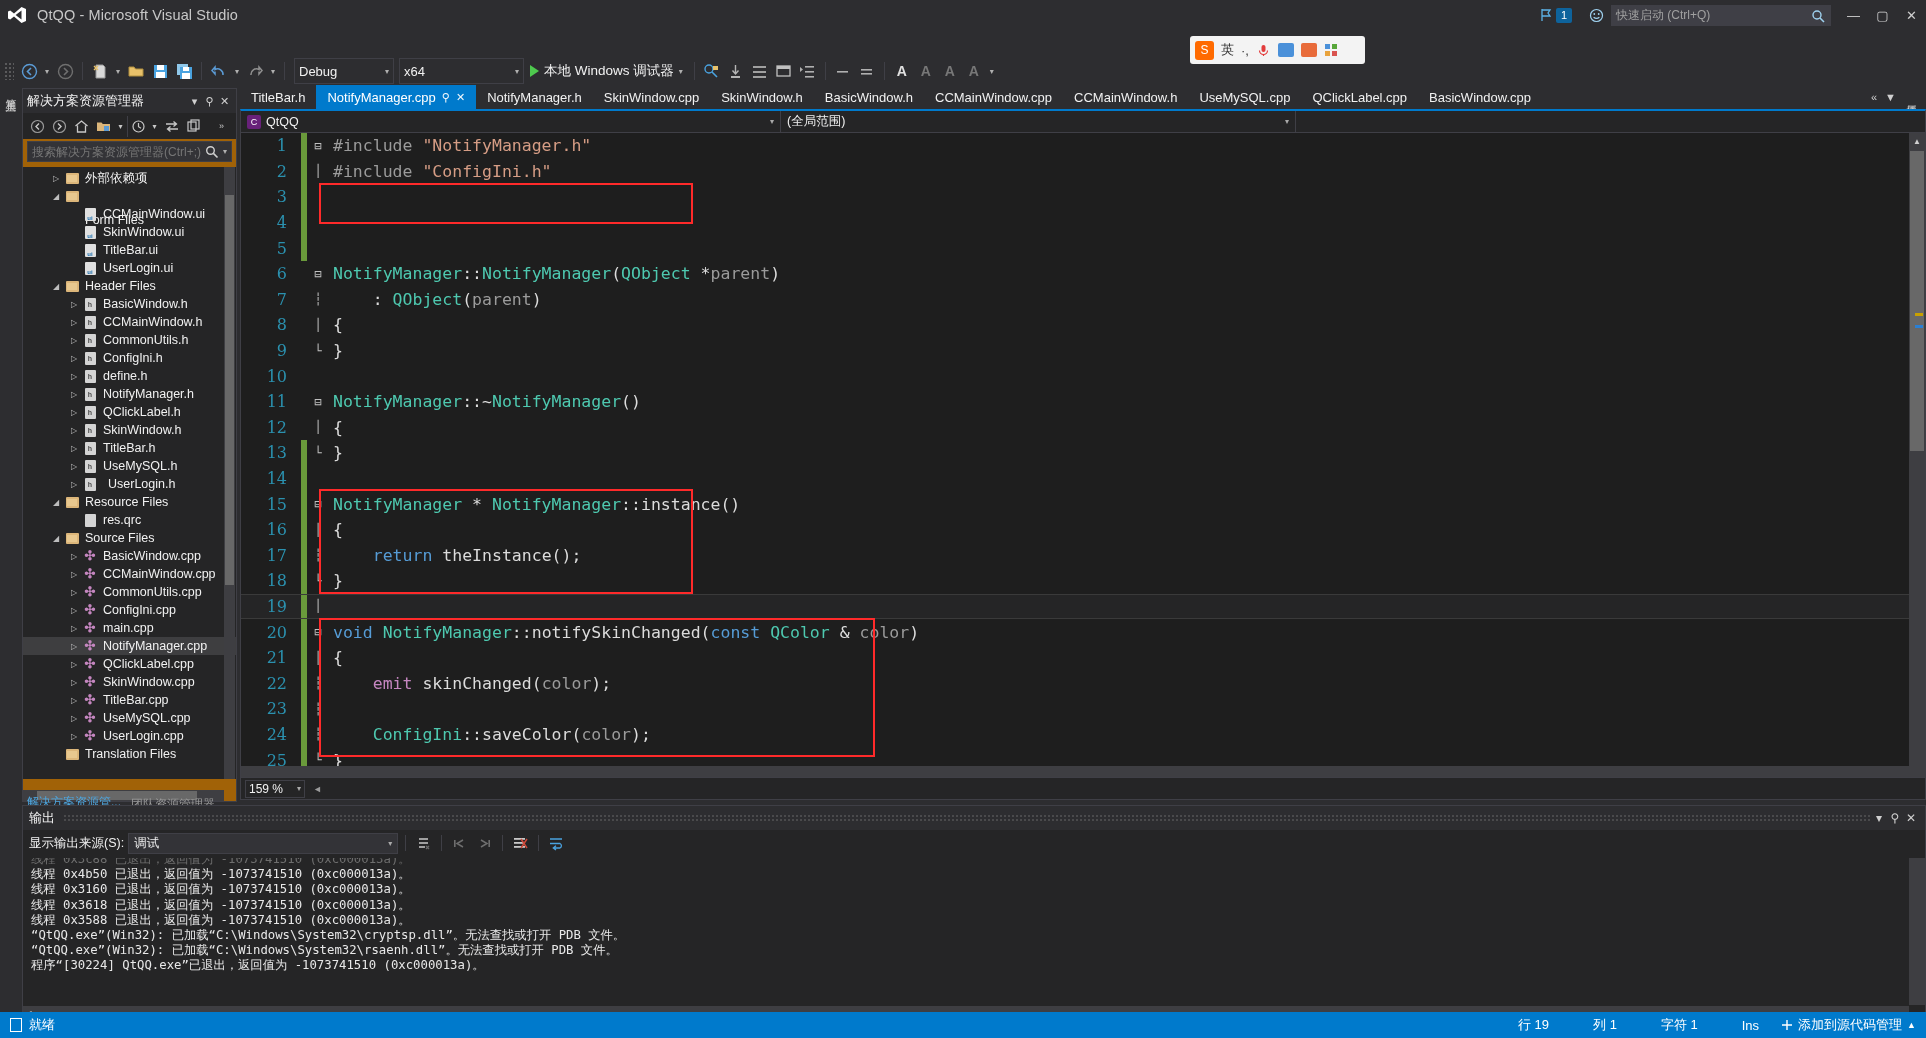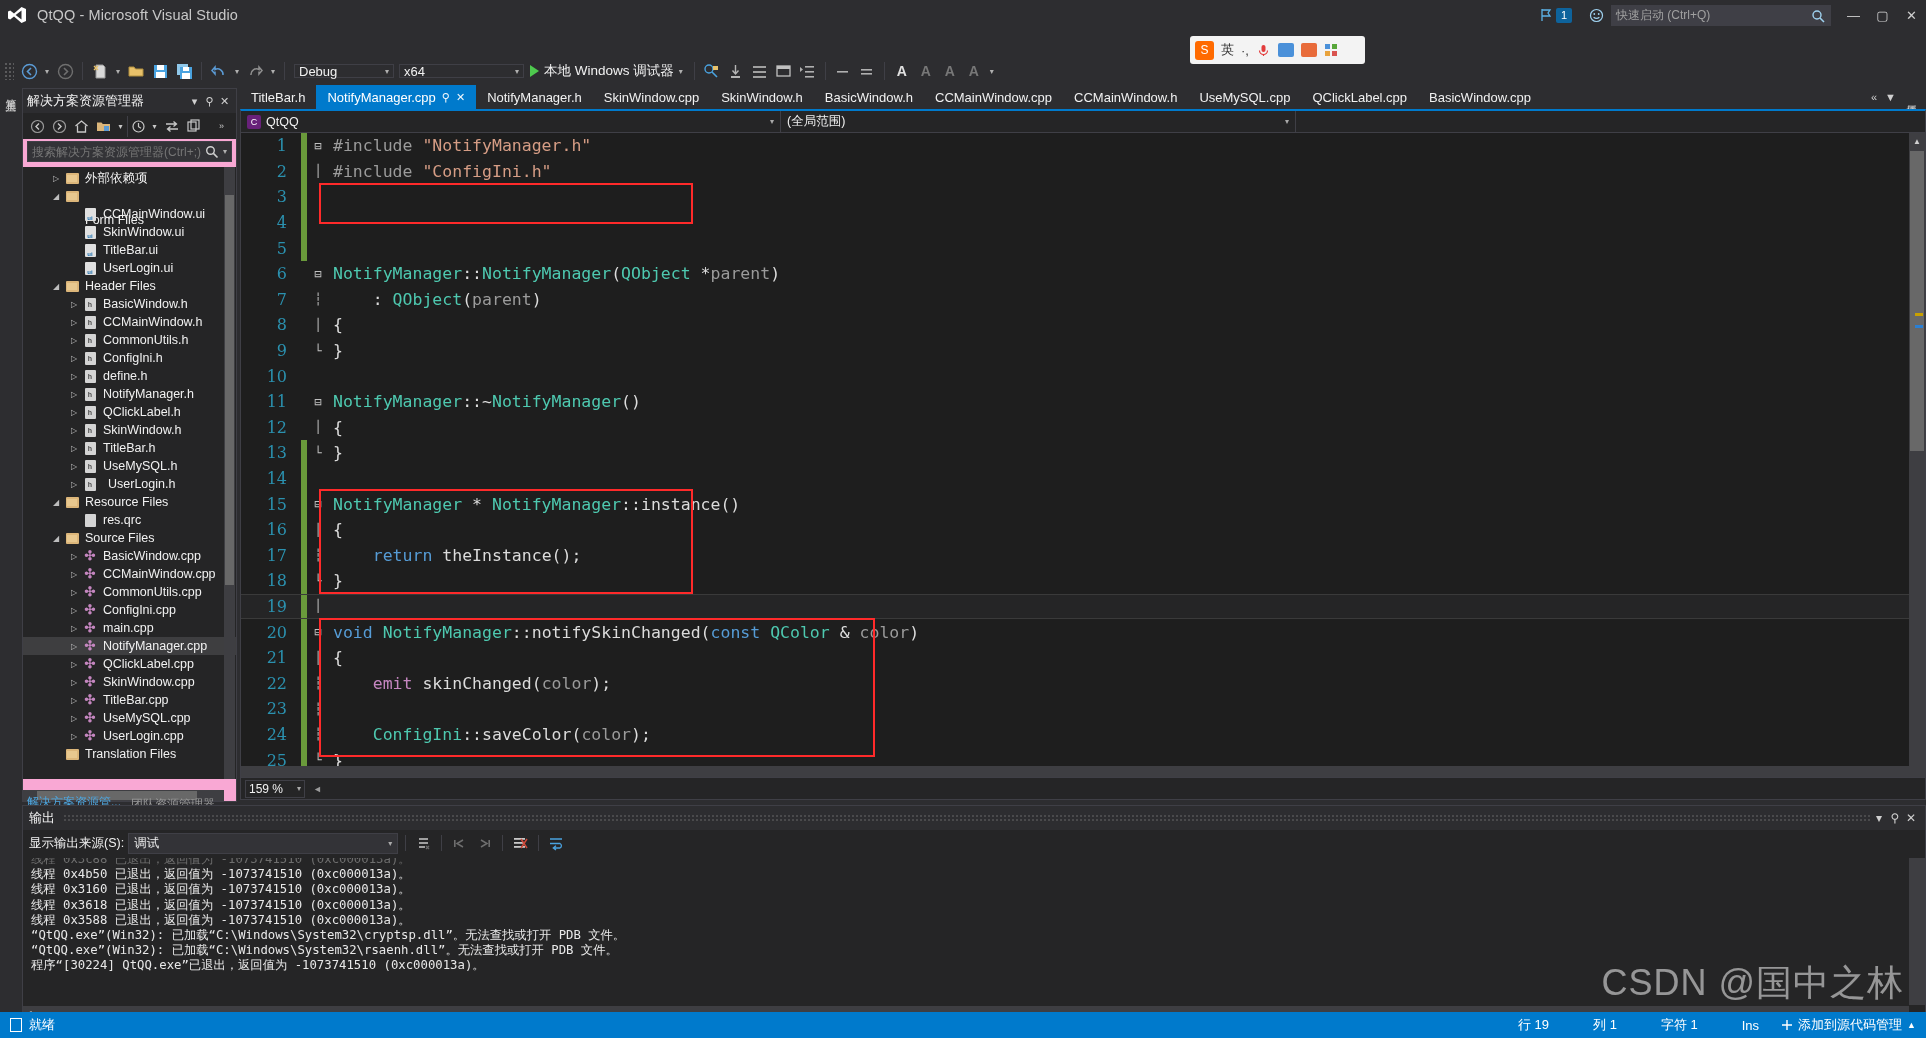--- a/index.html
+++ b/index.html
@@ -67,21 +67,21 @@
     background-image: radial-gradient(#5a5a5c 1px, transparent 1px);
     background-size: 4px 4px; }
   .tb-icon {
     width: 24px; height: 24px; display: flex; align-items: center;
     justify-content: center; color: #d4d4d4; font-size: 14px;
   }
   .tb-arrow { width: 12px; height: 24px; display:flex; align-items:center;
     justify-content:center; font-size: 8px; color: #b0b0b0; }
   .tb-sep { width: 1px; height: 18px; background: #3f3f46; margin: 0 5px; }
   .tb-combo {
-    height: 14px; background: #2d2d30; border: 1px solid #3f3f46;
+    height: 26px; background: #2d2d30; border: 1px solid #3f3f46;
     display: flex; align-items: center; padding: 0 4px; color: #f1f1f1;
     font-size: 13px; position: relative;
   }
   .tb-combo .cb-caret { position: absolute; right: 4px; font-size: 8px; color:#b0b0b0; }
   .run-btn {
     display: flex; align-items: center; gap: 5px; padding: 0 6px;
     height: 24px; font-size: 13.5px; color: #f1f1f1;
   }
   .tri-green {
     width: 0; height: 0; border-left: 9px solid #4ec94e;
@@ -103,21 +103,21 @@
     background: #2d2d30;
   }
   .vdock-tab {
     writing-mode: vertical-rl; text-orientation: upright;
     font-size: 11px; color: #d0d0d0; padding: 6px 3px; letter-spacing: -2px;
   }
 
   
   .solexp {
     position: absolute; left: 22px; top: 88px; width: 215px; height: 714px;
-    background: #f9a8d4; border: 1px solid #3f3f46;
+    background: #a16207; border: 1px solid #3f3f46;
   }
   .se-header {
     height: 24px; display: flex; align-items: center; padding: 0 4px;
     background: #2d2d30;
   }
   .se-title { font-size: 13px; color: #f1f1f1; flex: 1; }
   .se-hbtn { width: 15px; text-align: center; color: #d0d0d0; font-size: 11px; }
   .se-toolbar {
     height: 26px; display: flex; align-items: center; padding: 0 4px; gap: 1px;
     background: #252526;
@@ -1019,14 +1019,13 @@
       <span class="sb-src">
         <svg width="12" height="12" viewBox="0 0 12 12">
             <path d="M6 1 L6 11 M1 6 L11 6" stroke="#fff" stroke-width="1.4"></path>
           </svg>
         <span>添加到源代码管理</span>
         <span style="font-size:9px;">▲</span>
       </span>
     </div>
   </div>
 
-  <div class="wm">CSDN @国中之林</div>
 </div>
 
 </body></html>

